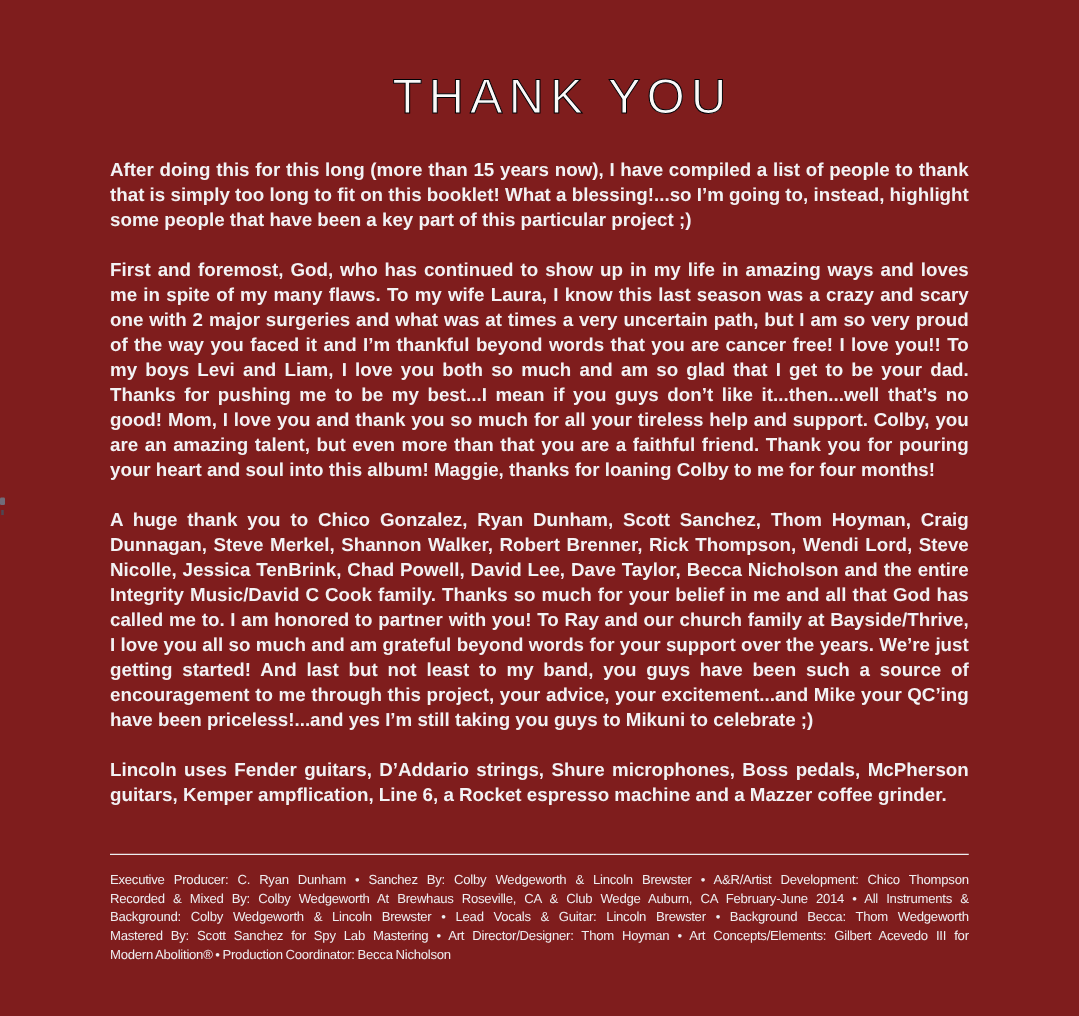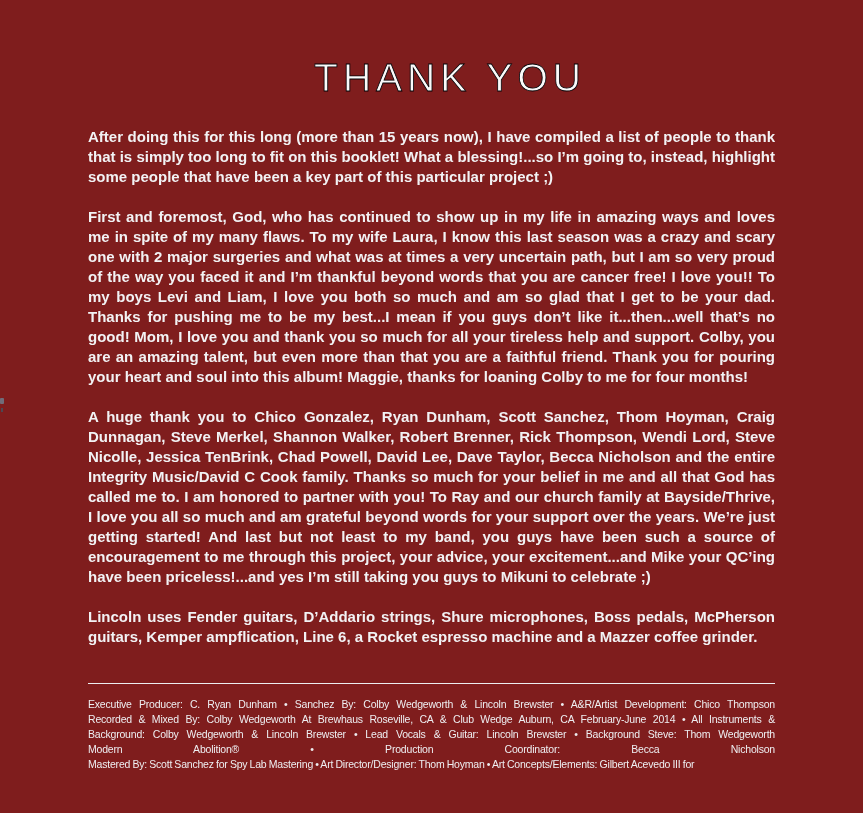--- a/index.html
+++ b/index.html
@@ -111,20 +111,20 @@
     <p>First and foremost, God, who has continued to show up in my life in amazing ways and loves me in spite of my many flaws. To my wife Laura, I know this last season was a crazy and scary one with 2 major surgeries and what was at times a very uncertain path, but I am so very proud of the way you faced it and I’m thankful beyond words that you are cancer free! I love you!! To my boys Levi and Liam, I love you both so much and am so glad that I get to be your dad. Thanks for pushing me to be my best...I mean if you guys don’t like it...then...well that’s no good! Mom, I love you and thank you so much for all your tireless help and support. Colby, you are an amazing talent, but even more than that you are a faithful friend. Thank you for pouring your heart and soul into this album! Maggie, thanks for loaning Colby to me for four months!</p>
     <p>A huge thank you to Chico Gonzalez, Ryan Dunham, Scott Sanchez, Thom Hoyman, Craig Dunnagan, Steve Merkel, Shannon Walker, Robert Brenner, Rick Thompson, Wendi Lord, Steve Nicolle, Jessica TenBrink, Chad Powell, David Lee, Dave Taylor, Becca Nicholson and the entire Integrity Music/David C Cook family. Thanks so much for your belief in me and all that God has called me to. I am honored to partner with you! To Ray and our church family at Bayside/Thrive, I love you all so much and am grateful beyond words for your support over the years. We’re just getting started! And last but not least to my band, you guys have been such a source of encouragement to me through this project, your advice, your excitement...and Mike your QC’ing have been priceless!...and yes I’m still taking you guys to Mikuni to celebrate ;)</p>
     <p>Lincoln uses Fender guitars, D’Addario strings, Shure microphones, Boss pedals, McPherson guitars, Kemper ampflication, Line 6, a Rocket espresso machine and a Mazzer coffee grinder.</p>
   </div>
 
   <div class="divider"></div>
 
   <div class="credits">
       <div class="credit-line"><span>Executive Producer: </span><span class="b">C. Ryan Dunham</span><span> • Sanchez By: </span><span class="b">Colby Wedgeworth &amp; Lincoln Brewster</span><span> • A&amp;R/Artist Development: </span><span class="b">Chico Thompson</span></div>
       <div class="credit-line"><span>Recorded &amp; Mixed By: </span><span class="b">Colby Wedgeworth At Brewhaus Roseville, CA &amp; Club Wedge Auburn, CA February-June 2014</span><span> • All Instruments &amp;</span></div>
-      <div class="credit-line"><span>Background: </span><span class="b">Colby Wedgeworth &amp; Lincoln Brewster</span><span> • Lead Vocals &amp; Guitar: </span><span class="b">Lincoln Brewster</span><span> • Background Steve: </span><span class="b">Thom Wedgeworth</span></div>
+      <div class="credit-line"><span>Background: </span><span class="b">Colby Wedgeworth &amp; Lincoln Brewster</span><span> • Lead Vocals &amp; Guitar: </span><span class="b">Lincoln Brewster</span><span> • Background Becca: </span><span class="b">Thom Wedgeworth</span></div>
+      <div class="credit-line"><span>Mastered By: </span><span class="b">Scott Sanchez for Spy Lab Mastering</span><span> • Art Director/Designer: </span><span class="b">Thom Hoyman</span><span> • Art Concepts/Elements: </span><span class="b">Gilbert Acevedo III for</span></div>
       <div class="credit-line"><span class="b">Modern Abolition®</span><span> • Production Coordinator: </span><span class="b">Becca Nicholson</span></div>
-      <div class="credit-line"><span>Mastered By: </span><span class="b">Scott Sanchez for Spy Lab Mastering</span><span> • Art Director/Designer: </span><span class="b">Thom Hoyman</span><span> • Art Concepts/Elements: </span><span class="b">Gilbert Acevedo III for</span></div>
     </div>
 
   <div class="scan-artifact"></div>
 
 </div>
 
 </body></html>

